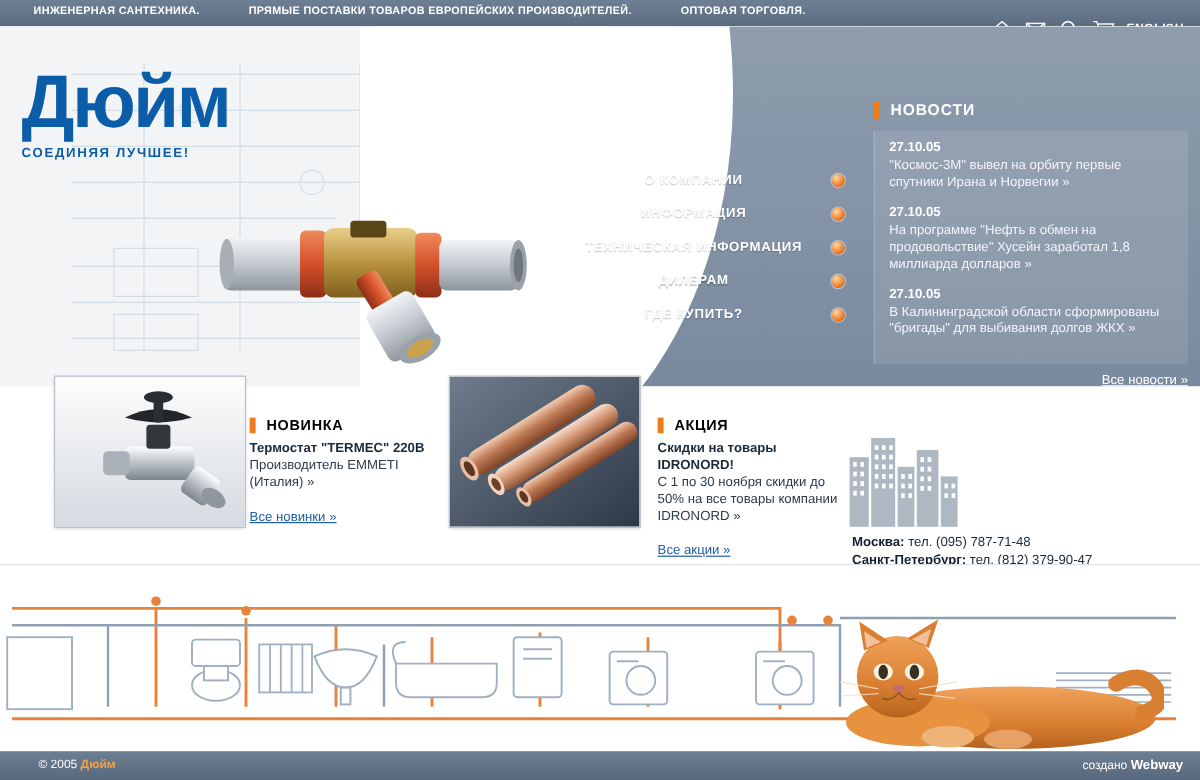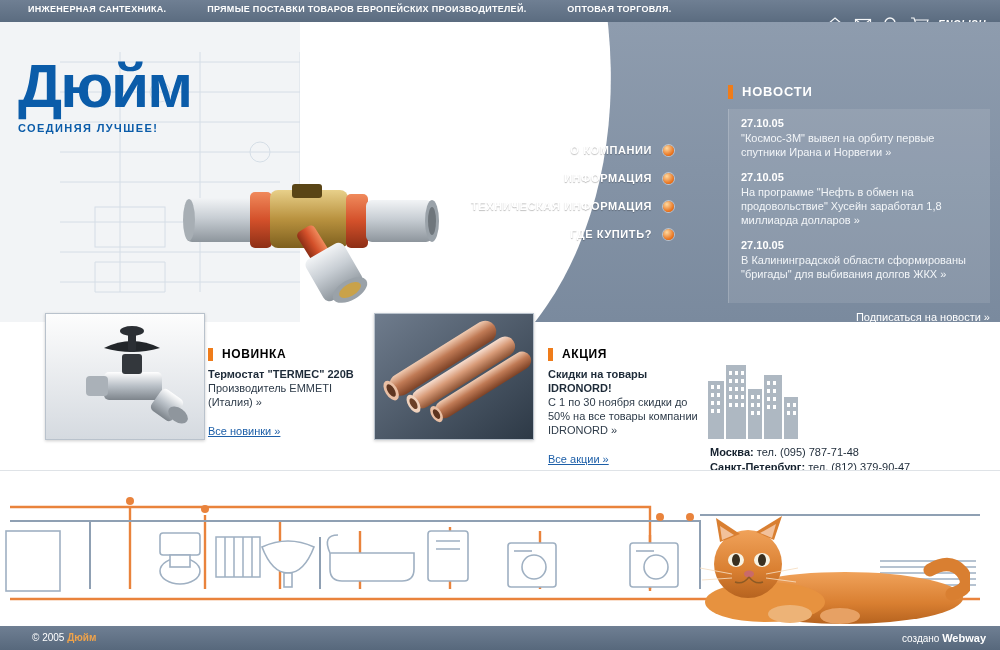--- a/index.html
+++ b/index.html
@@ -48,21 +48,21 @@
   .logo{position:absolute;left:18px;top:34px;width:210px;height:100px;color:#0c5ca8;}
   .logo .mark{font-size:62px;font-weight:bold;letter-spacing:-2px;line-height:60px;color:#0b5ca9;}
   .logo .sub{font-size:11px;font-weight:bold;letter-spacing:1.4px;color:#0b5ca9;margin-top:6px;}
 
   
   .hero-product{
     position:absolute;left:180px;top:110px;width:290px;height:180px;
   }
 
   
-  .nav{position:absolute;left:444px;top:122px;width:230px;text-align:right;}
+  .nav{position:absolute;left:474px;top:122px;width:230px;text-align:center;}
   .nav a{
     display:block;color:#ffffff;text-decoration:none;font-size:11px;font-weight:bold;
     letter-spacing:.6px;margin-bottom:16px;position:relative;padding-right:22px;
     text-shadow:0 1px 1px rgba(0,0,0,.25);
   }
   .nav a .bullet{
     position:absolute;right:0;top:1px;width:11px;height:11px;border-radius:50%;
     background:radial-gradient(circle at 35% 30%,#ffd9a0,#e8701a 70%);
     box-shadow:0 0 0 1px rgba(255,255,255,.45);
   }
@@ -258,20 +258,24 @@
       </a>
       <a href="#">
         <span>ИНФОРМАЦИЯ</span>
         <span class="bullet"></span>
       </a>
       <a href="#">
         <span>ТЕХНИЧЕСКАЯ ИНФОРМАЦИЯ</span>
         <span class="bullet"></span>
       </a>
       <a href="#">
+        <span>ДИЛЕРАМ</span>
+        <span class="bullet"></span>
+      </a>
+      <a href="#">
         <span>ГДЕ КУПИТЬ?</span>
         <span class="bullet"></span>
       </a>
     </nav>
 
     <section class="news">
       <div class="news-head">
         <span class="bar"></span>
         <h2>НОВОСТИ</h2>
       </div>
@@ -283,20 +287,21 @@
         <div class="news-item">
           <div class="date">27.10.05</div>
           <div class="txt">На программе "Нефть в обмен на продовольствие" Хусейн заработал 1,8 миллиарда долларов »</div>
         </div>
         <div class="news-item">
           <div class="date">27.10.05</div>
           <div class="txt">В Калининградской области сформированы "бригады" для выбивания долгов ЖКХ »</div>
         </div>
       </div>
       <div class="news-links">
+        <a href="#">Все новости »</a>
         <a href="#">Подписаться на новости »</a>
       </div>
     </section>
   </div>
 
   <div class="mid">
 
     <div class="photo-box" style="left:45px;top:8px;">
       <svg width="158" height="125" viewBox="0 0 158 125">
         <defs>

